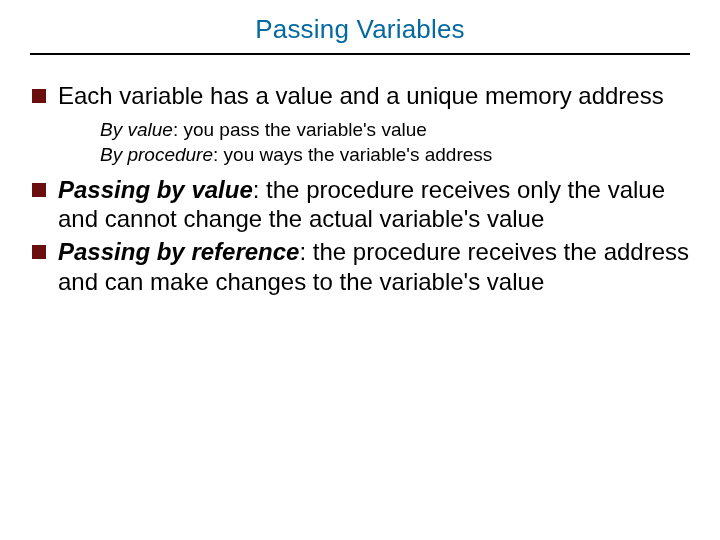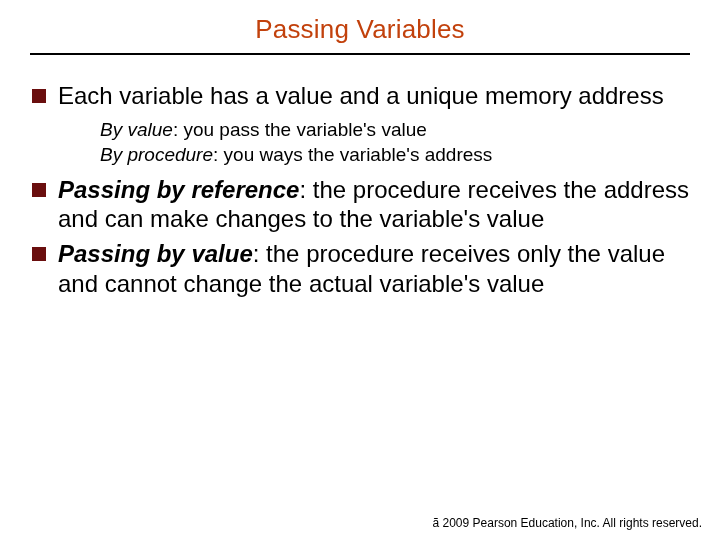--- a/index.html
+++ b/index.html
@@ -15,21 +15,21 @@
   .slide {
     width: 720px;
     height: 540px;
     box-sizing: border-box;
     padding: 14px 30px 10px 30px;
     position: relative;
   }
   .title {
     text-align: center;
     font-family: Arial, Helvetica, sans-serif;
-    color: #c2410c;
+    color: #0369a1;
     font-size: 26px;
     letter-spacing: 0.2px;
     padding-bottom: 8px;
   }
   .rule {
     border: none;
     border-top: 2px solid #000;
     margin: 0 0 26px 0;
   }
   .body {
@@ -94,33 +94,30 @@
 
     <div class="sub">
       <div class="sub-item">
         <span class="em-i">By value</span><span>: you pass the variable's value</span>
       </div>
       <div class="sub-item">
         <span class="em-i">By procedure</span><span>: you ways the variable's address</span>
       </div>
     </div>
 
+    <div class="b1 spacer-before-bold">
+      <span class="square"></span>
+      <span class="b1-text">
+        <span class="em-bi">Passing by value</span><span>: the procedure receives only the value and cannot change the actual variable's value</span>
+      </span>
+    </div>
+
     <div class="b1">
       <span class="square"></span>
       <span class="b1-text">
         <span class="em-bi">Passing by reference</span><span>: the procedure receives the address and can make changes to the variable's value</span>
       </span>
     </div>
 
-    <div class="b1 spacer-before-bold">
-      <span class="square"></span>
-      <span class="b1-text">
-        <span class="em-bi">Passing by value</span><span>: the procedure receives only the value and cannot change the actual variable's value</span>
-      </span>
-    </div>
-
   </div>
 
-  <div class="footer">
-    <span class="copy-sym">ã</span><span> 2009 Pearson Education, Inc.  All rights reserved.</span>
-  </div>
 
 </div>
 
 </body></html>

